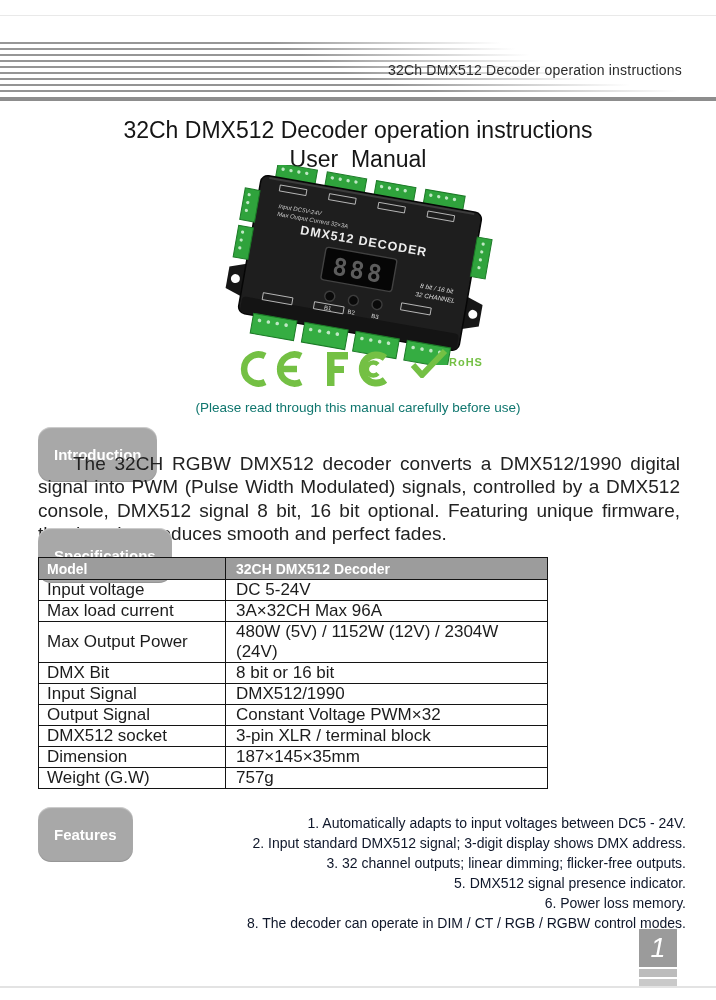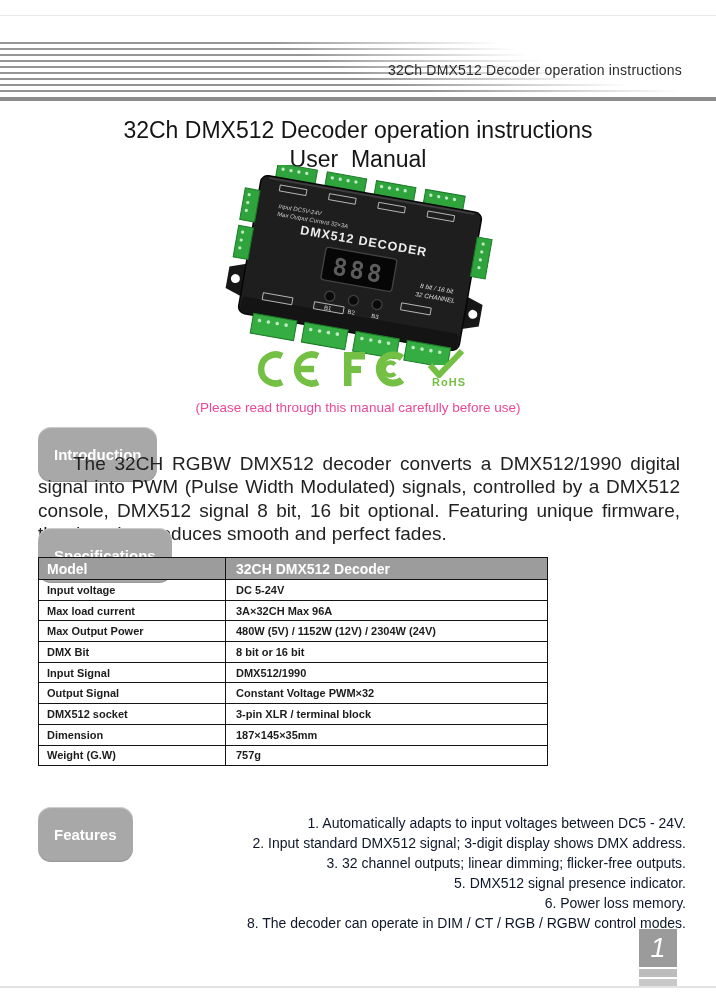--- a/index.html
+++ b/index.html
@@ -13,36 +13,36 @@
   .header-bar{position:absolute;left:0;top:97px;width:716px;height:4px;background:#8d8d8d;}
   .header-title{position:absolute;top:62px;right:34px;font-size:14px;color:#2b2b2b;letter-spacing:.2px;}
   
   .doc-title{position:absolute;top:116px;left:0;width:716px;text-align:center;
     font-size:23px;font-weight:400;color:#151515;line-height:29px;}
   .doc-title .t2{white-space:pre-wrap;}
   
   .device{position:absolute;left:205px;top:165px;width:310px;height:200px;}
   
   .logos{position:absolute;top:348px;left:0;width:716px;display:flex;justify-content:center;align-items:flex-start;gap:16px;}
-  .rohs{display:flex;flex-direction:column;align-items:flex-end;}
+  .rohs{display:flex;flex-direction:row;align-items:center;}
   .rohs-label{font-size:11px;font-weight:bold;letter-spacing:1px;margin-top:-2px;}
-  .notice{position:absolute;top:400px;left:0;width:716px;text-align:center;font-size:13.5px;color:#ec4899;margin:0;}
+  .notice{position:absolute;top:400px;left:0;width:716px;text-align:center;font-size:13.5px;color:#0f766e;margin:0;}
   
   .badge{position:absolute;left:38px;height:23px;line-height:23px;padding:16px 16px;
     background:#a8a8a8;border-radius:13px;color:#fff;font-weight:bold;font-size:15px;
     box-shadow:inset 0 1px 1px rgba(255,255,255,.45), inset 0 -1px 1px rgba(0,0,0,.12);}
   .badge-intro{top:427px;}
   .badge-spec{top:528px;}
   .badge-feat{top:789px;margin-top:18px;}
   .intro-body{position:absolute;top:452px;left:38px;width:642px;margin:0;
     font-size:19px;line-height:23.4px;text-align:justify;text-indent:35px;color:#222;}
   
   .spec-table{position:absolute;top:557px;left:38px;border-collapse:collapse;width:510px;}
   .spec-table th,.spec-table td{border:1.6px solid #141414;padding:0 10px;height:19.7px;
-    font-size:11px;text-align:left;font-weight:700;color:#1c1c1c;}
+    font-size:17px;text-align:left;font-weight:400;color:#1c1c1c;}
   .spec-table th{background:#9c9c9c;color:#fff;font-weight:bold;font-size:14px;height:21px;}
   .spec-table .c1{width:168px;padding-left:8px;}
   
   .features{position:absolute;top:814px;left:38px;width:648px;}
   .feature-item{font-size:14px;line-height:19.9px;white-space:pre-wrap;color:#0f172a;text-align:right;}
   
   .pagenum{position:absolute;left:639px;top:929px;width:38px;height:38px;background:#9b9b9b;
     color:#fff;font-size:27px;font-style:italic;text-align:center;line-height:38px;}
   .pagebar1{position:absolute;left:639px;top:969px;width:38px;height:8px;background:#bcbcbc;}
   .pagebar2{position:absolute;left:639px;top:979px;width:38px;height:8px;background:#c9c9c9;}

